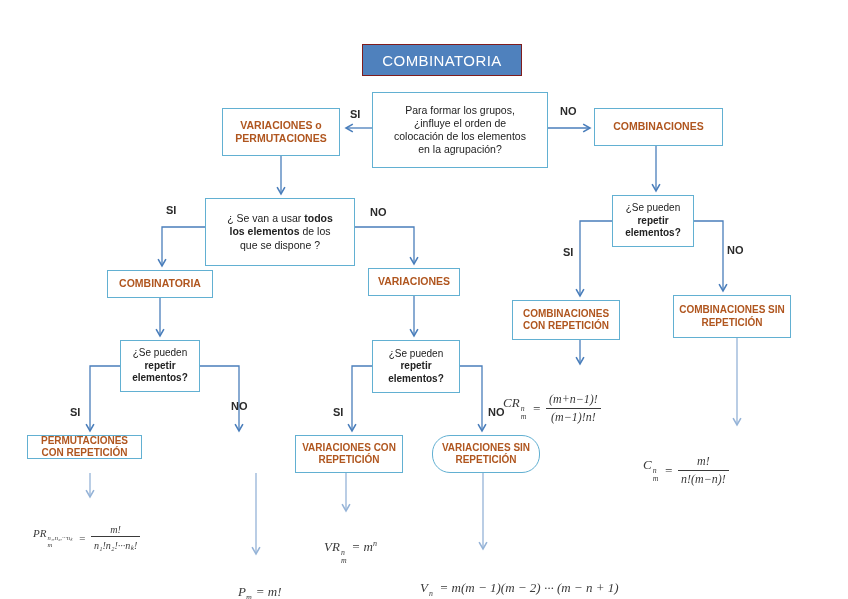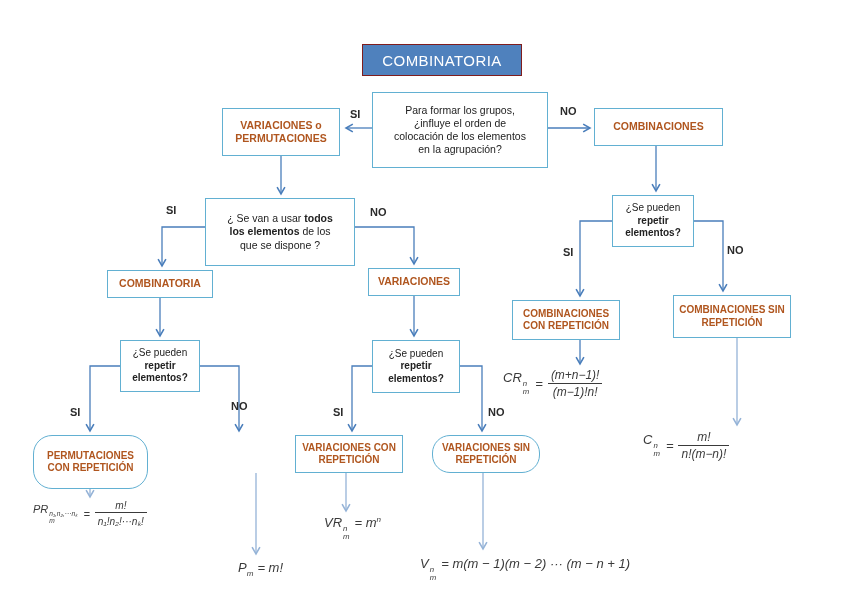--- a/index.html
+++ b/index.html
@@ -18,22 +18,22 @@
        box-sizing:border-box;display:flex;flex-direction:column;
        align-items:center;justify-content:center;text-align:center;
        line-height:1.25;}
   .cat{color:#b0561f;font-weight:bold;font-size:10.5px;padding:2px 3px;}
   .cat-sm{font-size:10px;}
   .q{color:#222;font-size:10.5px;padding:2px 4px;}
   .q .b{font-weight:bold;}
 
   .lbl{position:absolute;font-size:11px;font-weight:600;color:#2b2b2b;}
 
-  .formula{position:absolute;font-family:Liberation Sans, sans-serif;
-           font-style:italic;color:#3a3a3a;white-space:nowrap;}
+  .formula{position:absolute;font-family:Liberation Serif, serif;
+           font-style:italic;color:#3a3a3a;white-space:nowrap;margin-top:24px;}
   .f-flex{display:flex;align-items:center;gap:5px;}
   .frac{display:inline-flex;flex-direction:column;text-align:center;font-size:.92em;}
   .frac .num{display:block;border-bottom:1px solid #3a3a3a;padding:0 3px 1px;}
   .frac .den{display:block;padding:1px 3px 0;}
   .ss{display:inline-flex;flex-direction:column;align-items:flex-start;
       font-size:.6em;line-height:1.1;margin:0 1px;vertical-align:-0.45em;}
   sub,sup{font-size:.62em;}
   .rhs{margin-left:4px;}
 </style>
 </head>
@@ -129,21 +129,21 @@
     <div class="b">elementos?</div>
   </div>
 
   <span class="lbl" style="left:70px;top:406px;">SI</span>
   <span class="lbl" style="left:231px;top:400px;">NO</span>
   <span class="lbl" style="left:333px;top:406px;">SI</span>
   <span class="lbl" style="left:488px;top:406px;">NO</span>
   <span class="lbl" style="left:563px;top:246px;">SI</span>
   <span class="lbl" style="left:727px;top:244px;">NO</span>
 
-  <div class="box cat cat-sm" style="left:33px;top:435px;width:115px;height:54px;border-radius:19px;">
+  <div class="box cat cat-sm" style="left:27px;top:435px;width:115px;height:24px;">
     <span>PERMUTACIONES CON REPETICIÓN</span>
   </div>
   <div class="box cat cat-sm" style="left:295px;top:435px;width:108px;height:38px;">
     <span>VARIACIONES CON REPETICIÓN</span>
   </div>
   <div class="box cat cat-sm" style="left:432px;top:435px;width:108px;height:38px;border-radius:18px;">
     <span>VARIACIONES SIN REPETICIÓN</span>
   </div>
   <div class="box cat cat-sm" style="left:512px;top:300px;width:108px;height:40px;">
     <span>COMBINACIONES CON REPETICIÓN</span>

